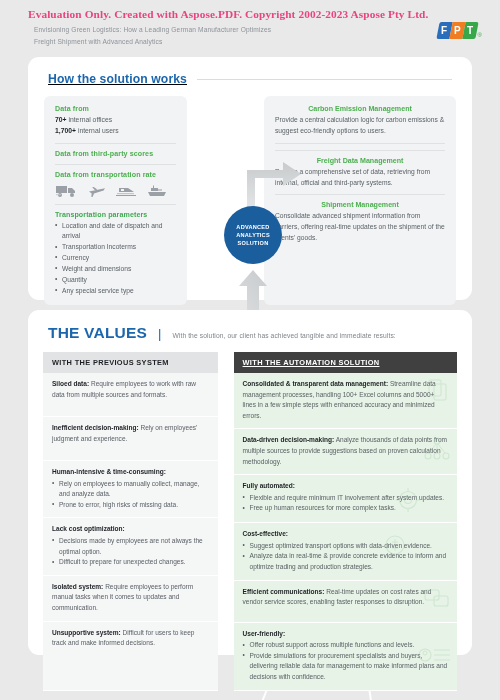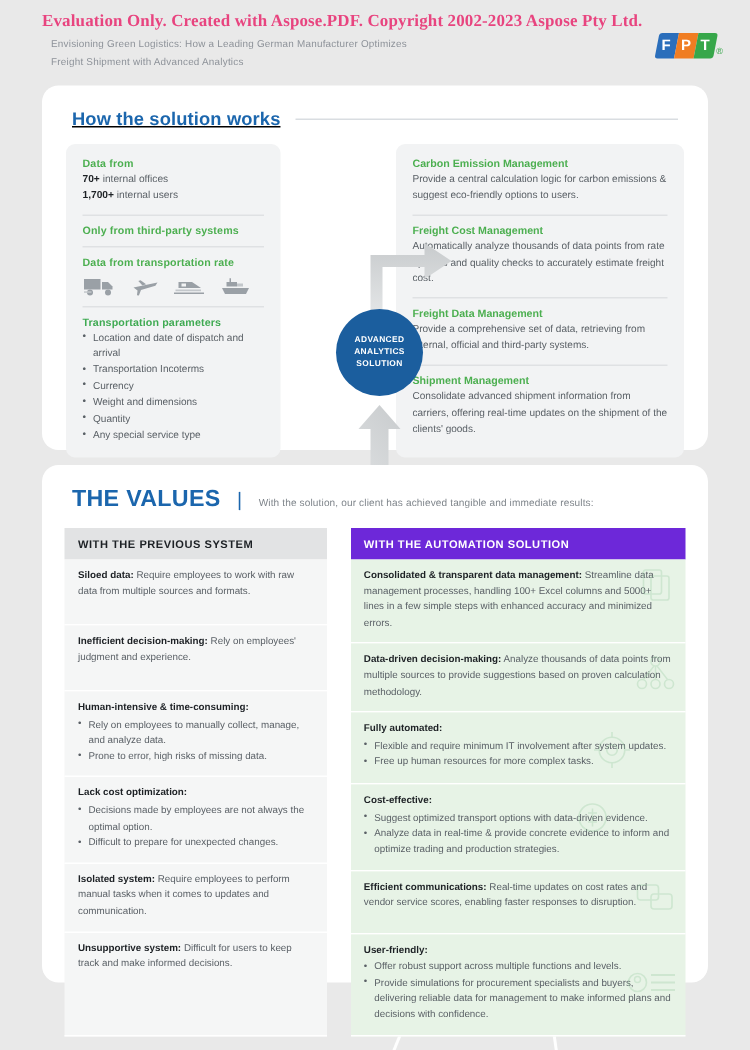--- a/index.html
+++ b/index.html
@@ -158,20 +158,21 @@
     position: absolute; left: 0; top: -0.5px;
     color: #5a6066;
   }
 
   .cap-block { margin-bottom: 2px; }
   .cap-title {
     font-size: 7.1px;
     font-weight: 700;
     color: #4caf50;
     margin-bottom: 2px;
+    text-align: center;
   }
   .cap-body {
     font-size: 6.7px;
     color: #5a6066;
     line-height: 1.62;
   }
 
   
   .center-stage {
     position: absolute;
@@ -220,21 +221,21 @@
     grid-template-columns: 1fr 1.28fr;
     column-gap: 16px;
   }
   .th {
     padding: 6px 9px;
     font-size: 7.4px;
     font-weight: 700;
     letter-spacing: .35px;
   }
   .th-left { background: #e2e3e4; color: #1d2125; }
-  .th-right { background: #6d28d9; color: #ffffff; }
+  .th-right { background: #404040; color: #ffffff; text-decoration: underline; }
 
   .col { display: flex; flex-direction: column; }
   .cell {
     padding: 6px 9px 7px 9px;
     font-size: 6.55px;
     line-height: 1.62;
     color: #5a6066;
     border-bottom: 1px solid #ffffff;
     position: relative;
   }
@@ -299,21 +300,21 @@
         <div class="stat">
           <b>70+</b>
           <span>internal offices</span>
         </div>
         <div class="stat">
           <b>1,700+</b>
           <span>internal users</span>
         </div>
 
         <div class="divider"></div>
-        <div class="grp-title">Only from third-party systems</div>
+        <div class="grp-title">Data from third-party scores</div>
 
         <div class="divider"></div>
         <div class="grp-title">Data from transportation rate</div>
 
         <div class="modes">
           <svg width="24" height="14" viewBox="0 0 24 14">
             <path fill="#9aa0a6" d="M1 2h11v7H1z"></path>
             <path fill="#9aa0a6" d="M13 4h4l3 3v2h-7z"></path>
             <circle cx="5" cy="11" r="2" fill="#9aa0a6"></circle>
             <circle cx="17" cy="11" r="2" fill="#9aa0a6"></circle>
@@ -348,24 +349,20 @@
           <li>Any special service type</li>
         </ul>
       </div>
 
       <div class="panel panel-right">
         <div class="cap-block">
           <div class="cap-title">Carbon Emission Management</div>
           <div class="cap-body">Provide a central calculation logic for carbon emissions &amp; suggest eco-friendly options to users.</div>
         </div>
         <div class="divider"></div>
-        <div class="cap-block">
-          <div class="cap-title">Freight Cost Management</div>
-          <div class="cap-body">Automatically analyze thousands of data points from rate uploads and quality checks to accurately estimate freight cost.</div>
-        </div>
         <div class="divider"></div>
         <div class="cap-block">
           <div class="cap-title">Freight Data Management</div>
           <div class="cap-body">Provide a comprehensive set of data, retrieving from internal, official and third-party systems.</div>
         </div>
         <div class="divider"></div>
         <div class="cap-block">
           <div class="cap-title">Shipment Management</div>
           <div class="cap-body">Consolidate advanced shipment information from carriers, offering real-time updates on the shipment of the clients' goods.</div>
         </div>

